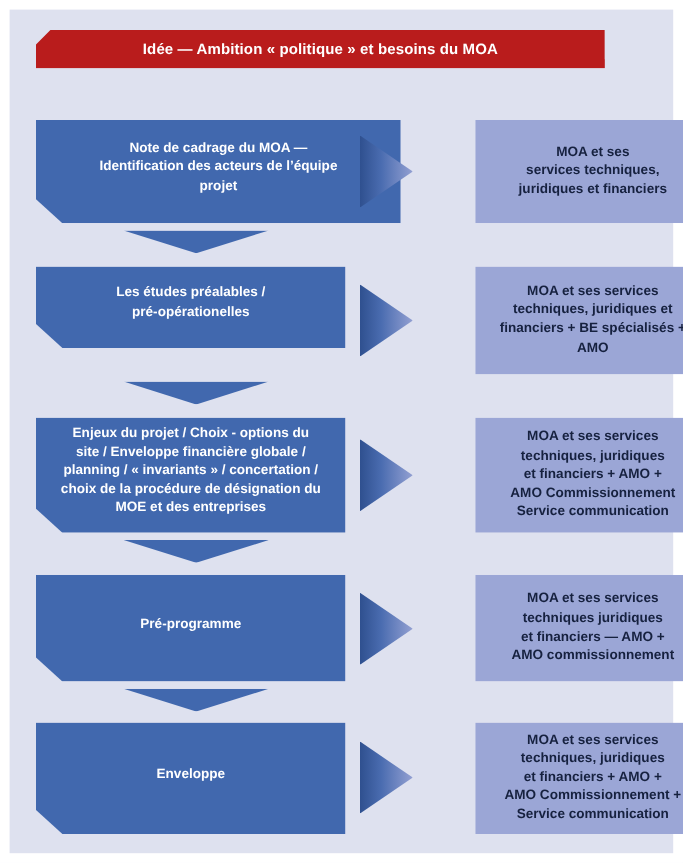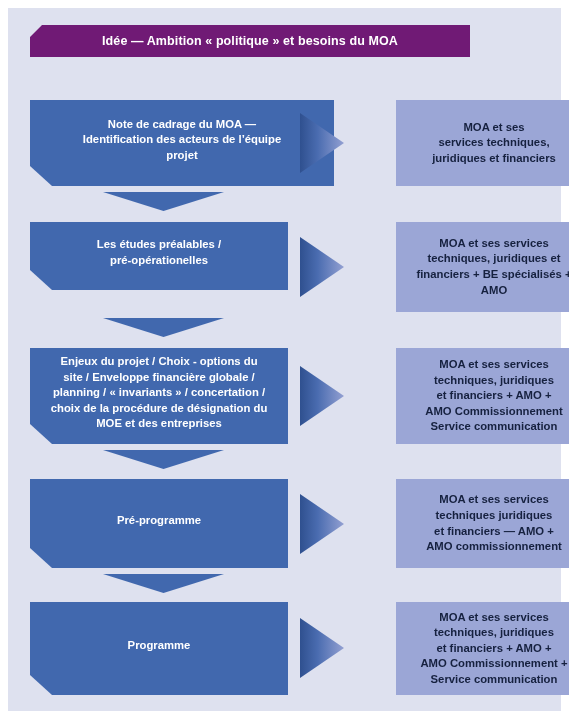--- a/index.html
+++ b/index.html
@@ -21,23 +21,23 @@
     width: 553px;
     height: 703px;
     background: #dee1ef;
   }
 
   
   .banner {
     position: absolute;
     left: 22px;
     top: 17px;
-    width: 440px;
+    width: 474px;
     height: 32px;
-    background: #701a75;
+    background: #b91c1c;
     -webkit-clip-path: polygon(12px 0, 100% 0, 100% 76%, 506px 100%, 0 100%, 0 12px);
     clip-path: polygon(12px 0, 100% 0, 100% 76%, 506px 100%, 0 100%, 0 12px);
     display: flex;
     align-items: center;
     justify-content: center;
   }
   .banner-text {
     color: #ffffff;
     font-size: 12.5px;
     font-weight: bold;
@@ -183,21 +183,21 @@
       <div class="actor-text">MOA et ses services
 techniques juridiques
 et financiers — AMO +
 AMO commissionnement</div>
     </div>
     <div class="v-arrow" style="top:566px;"></div>
   </div>
 
   <div class="row">
     <div class="stage-box" style="top:594px; height:93px; width:258px;">
-      <div class="stage-text">Programme</div>
+      <div class="stage-text">Enveloppe</div>
     </div>
     <div class="h-arrow" style="left:292px; top:610px;"></div>
     <div class="actor-box" style="left:344px; top:594px; height:93px; width:196px;">
       <div class="actor-text">MOA et ses services
 techniques, juridiques
 et financiers + AMO +
 AMO Commissionnement +
 Service communication</div>
     </div>
   </div>

